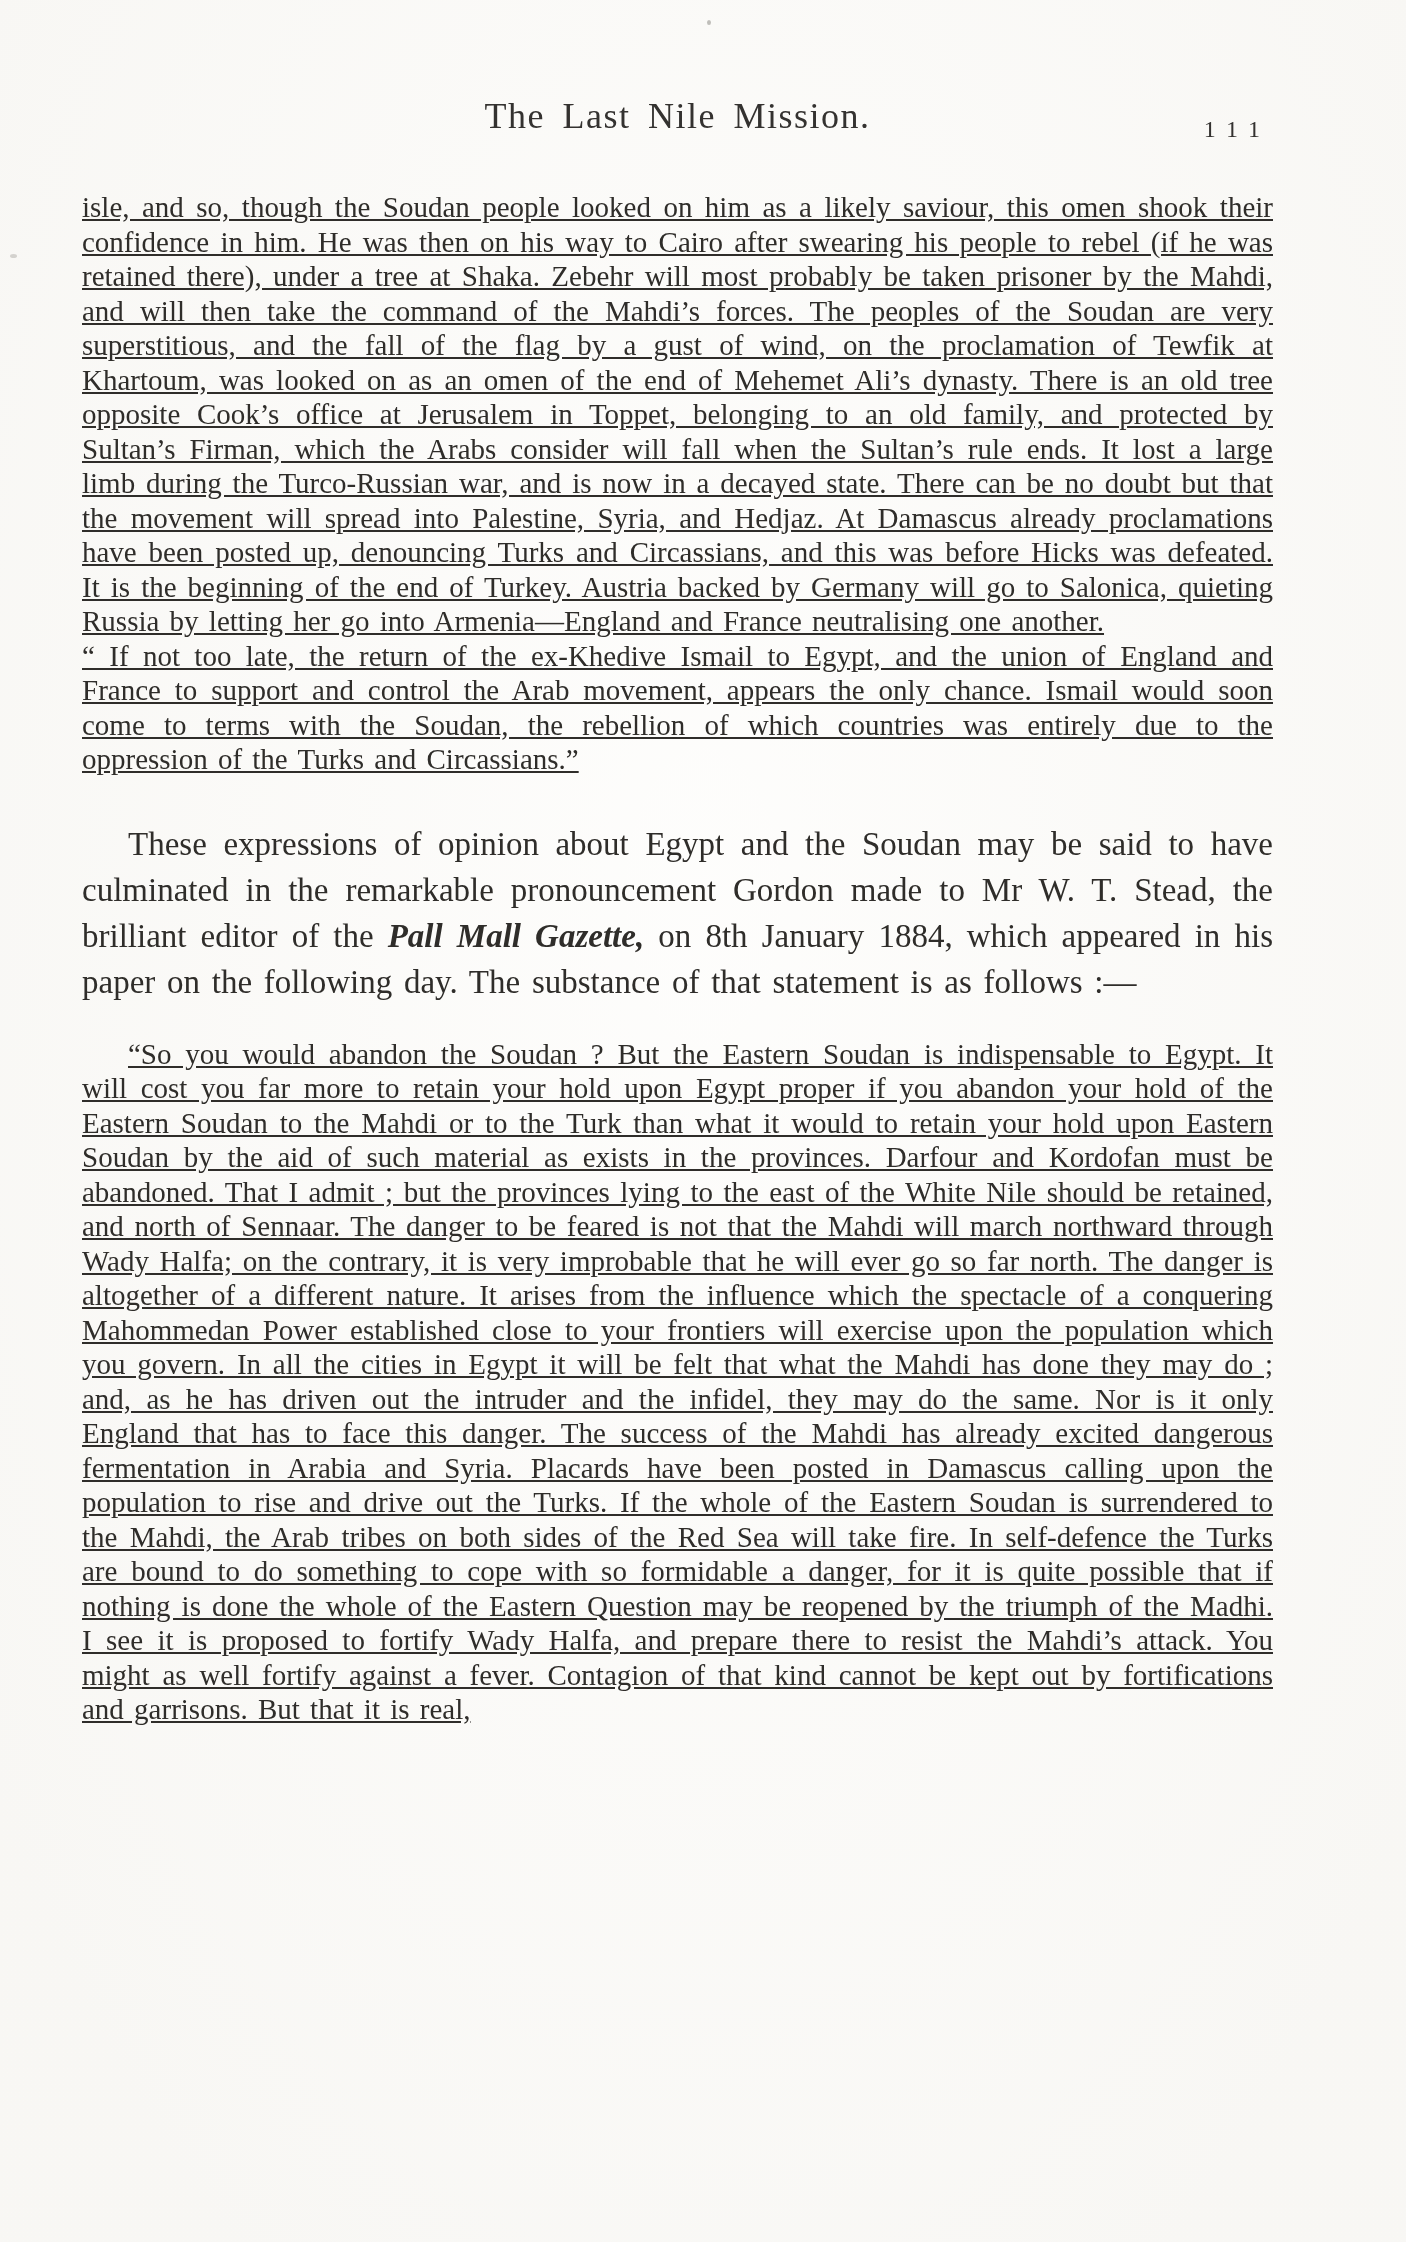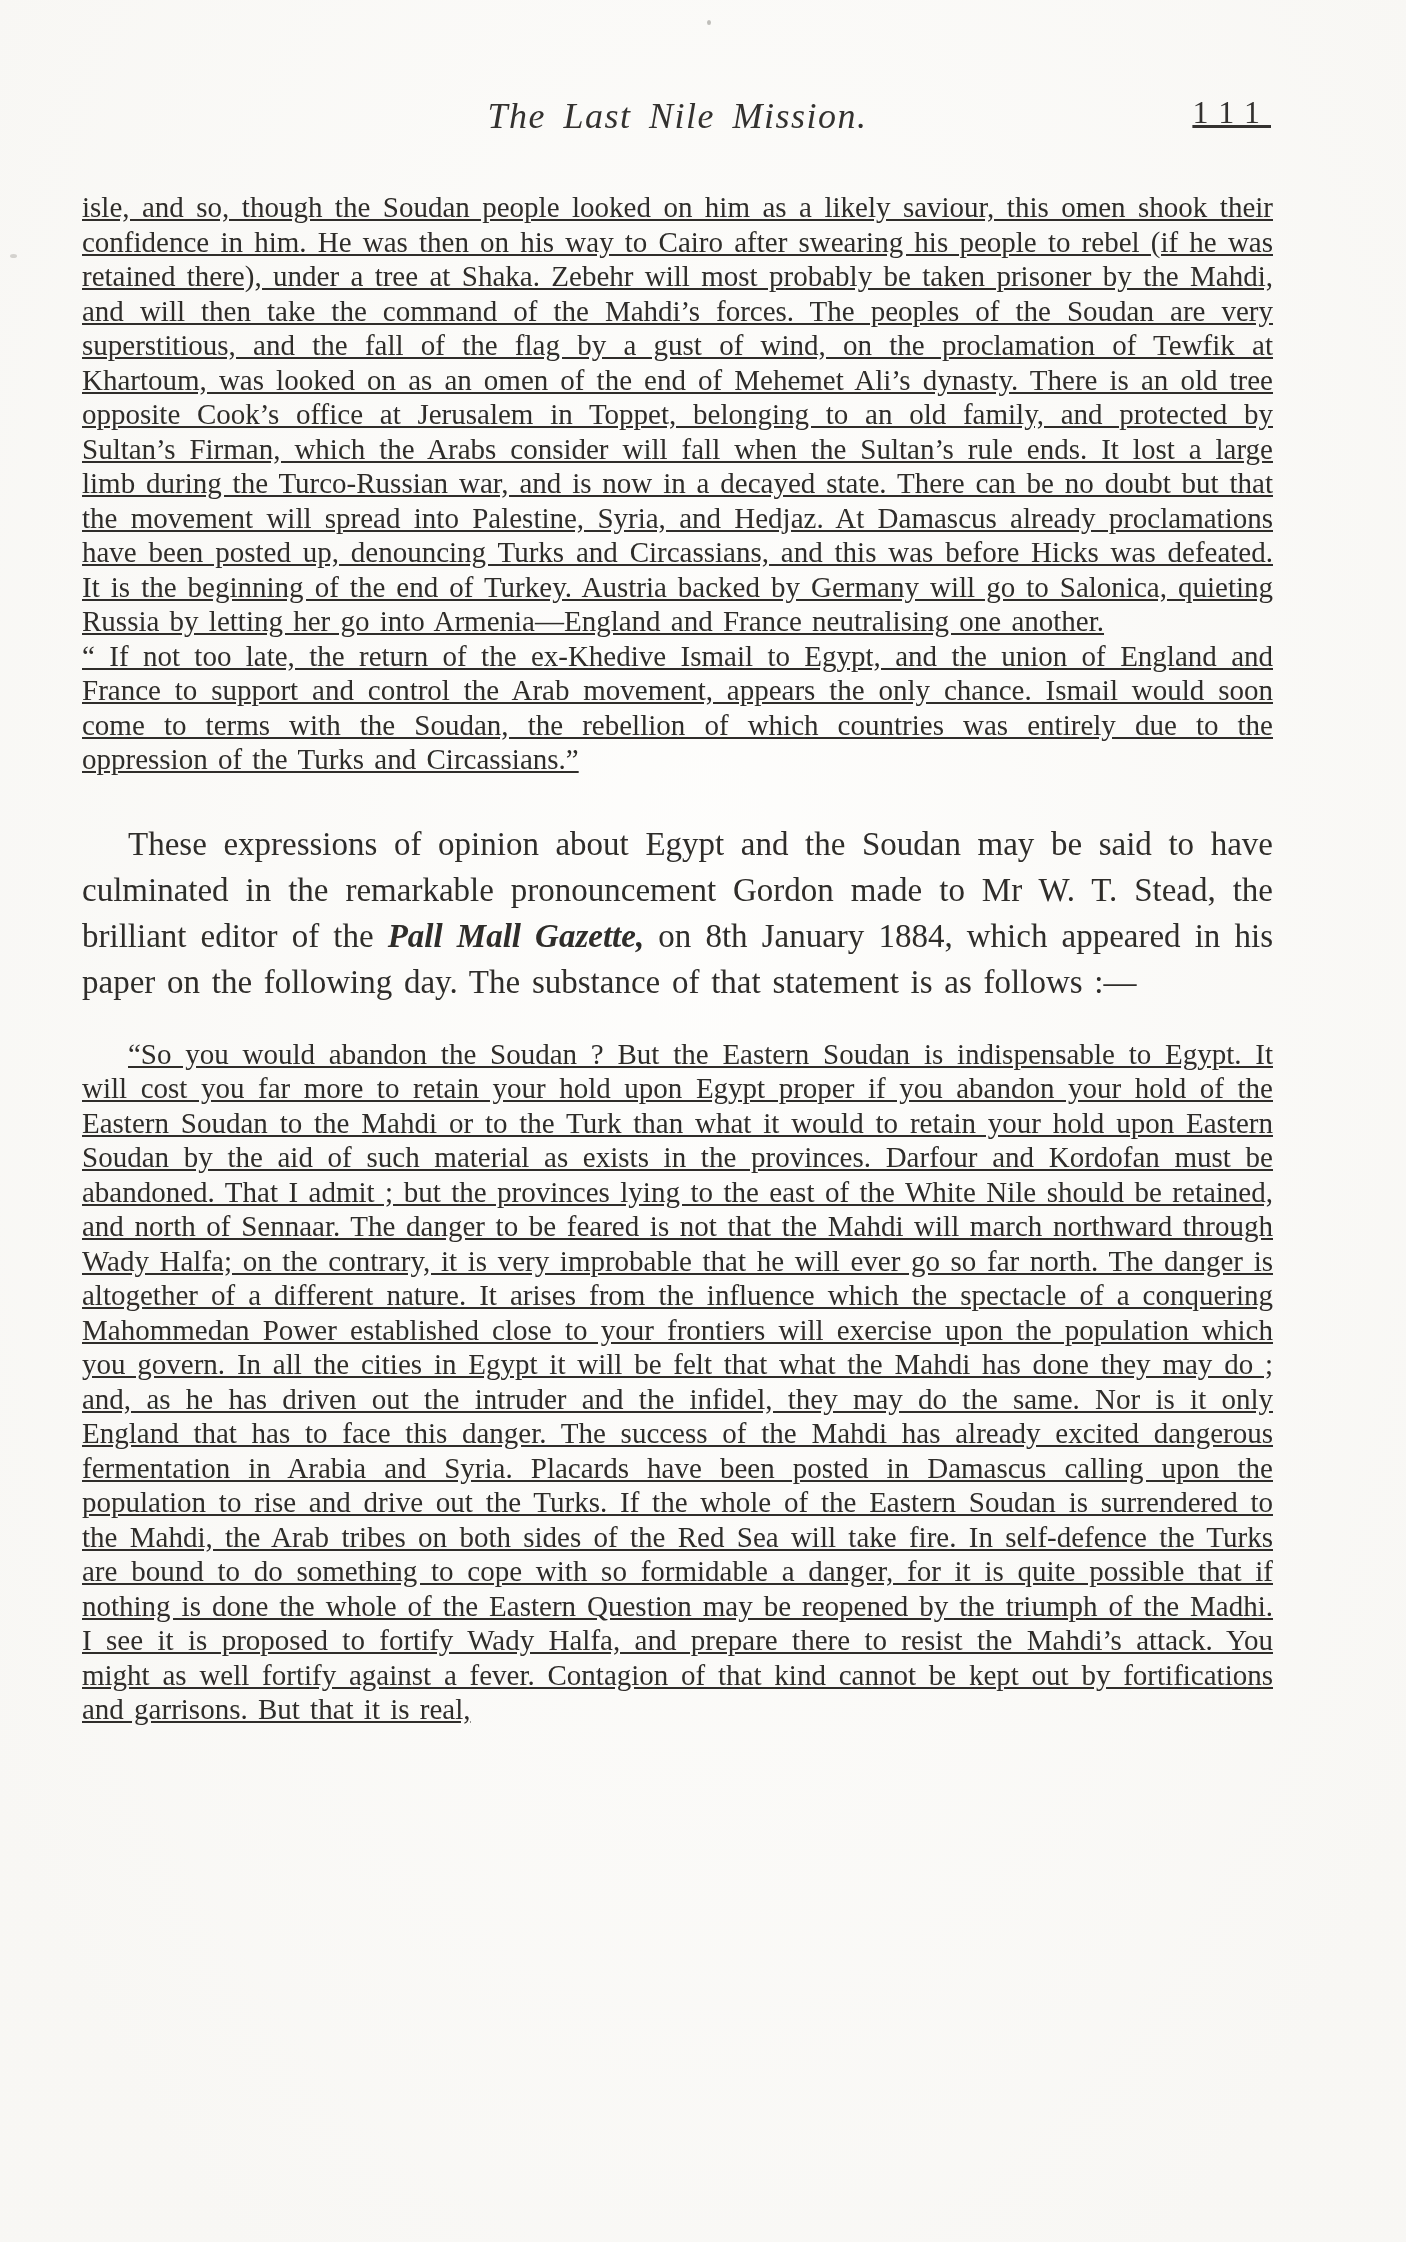--- a/index.html
+++ b/index.html
@@ -23,36 +23,34 @@
   }
 
   .page-header {
     position: relative;
     height: 52px;
     margin-bottom: 46px;
   }
 
   .running-title {
     text-align: center;
-    font-style: italic;
     font-size: 36px;
     line-height: 48px;
     letter-spacing: 1.5px;
     word-spacing: 7px;
     color: #343230;
   }
 
   .folio {
     position: absolute;
     right: 2px;
-    top: 2px;
-    font-size: 32px;
+    top: 24px;
+    font-size: 24px;
     letter-spacing: 11px;
     color: #343230;
-    text-decoration: underline;
   }
 
   .text-block {
     width: 100%;
   }
 
   .body-small {
     font-size: 29px;
     line-height: 34.5px;
     text-align: justify;

